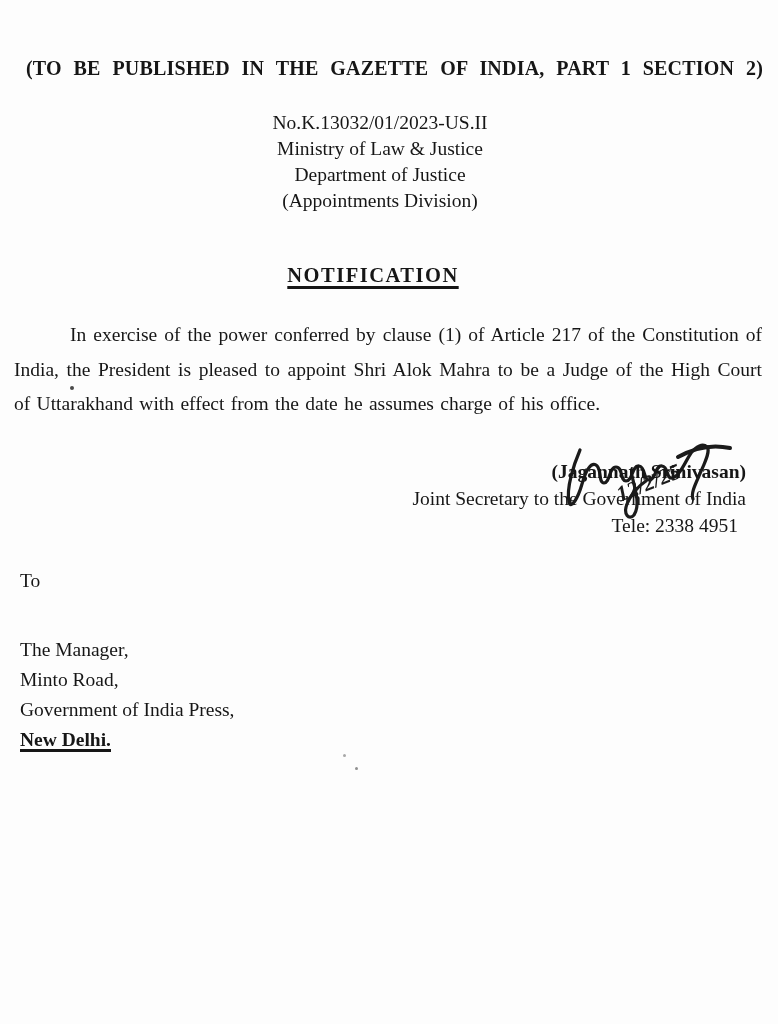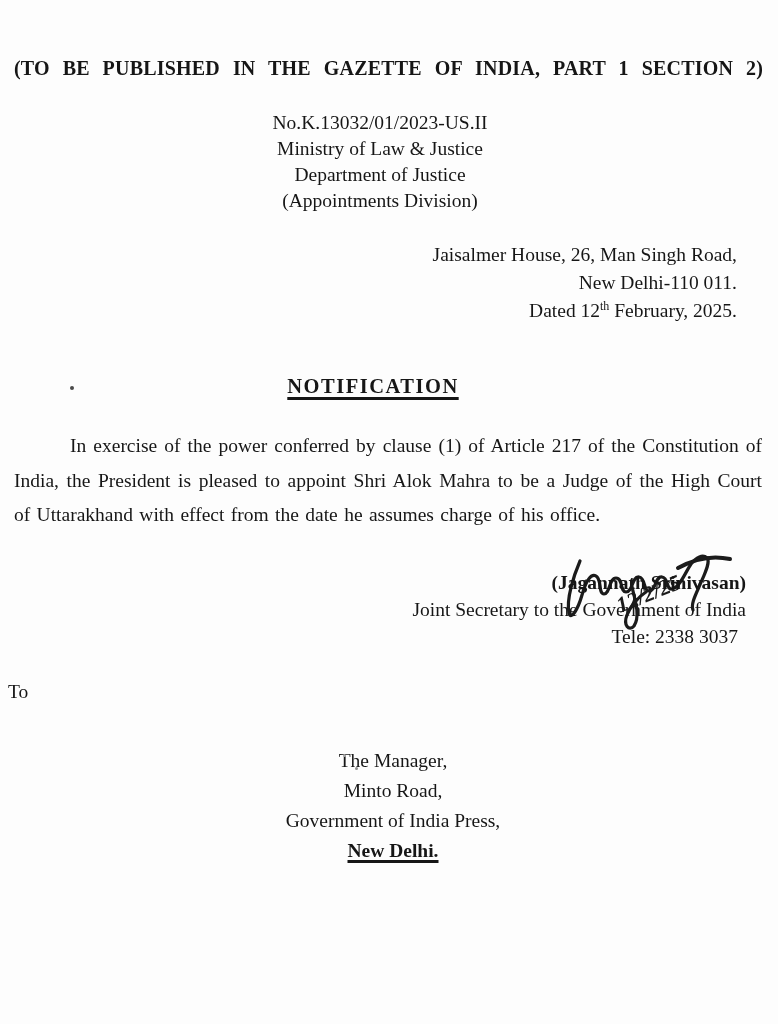--- a/index.html
+++ b/index.html
@@ -8,21 +8,21 @@
     width: 778px; height: 1024px;
     font-family: "Liberation Serif", "DejaVu Serif", serif;
     color: #161616;
     position: relative;
     overflow: hidden;
     background: #fdfdfd;
   }
   .page { position: relative; width: 778px; height: 1024px; }
 
   .gazette-header {
-    margin: 57px 15px 0 14px;
+    margin: 57px 15px 0 26px;
     font-weight: bold;
     font-size: 20px;
     letter-spacing: 0.2px;
     text-align: justify;
     text-align-last: justify;
     white-space: nowrap;
   }
 
   .ref-block {
     margin-top: 30px;
@@ -75,25 +75,25 @@
     position: absolute;
     top: -22px;
     right: 24px;
     width: 210px;
     height: 92px;
   }
   .sig-name { font-weight: bold; margin-top: 36px; position: relative; z-index: 2; }
   .sig-tele { padding-right: 8px; }
 
   .recipient {
-    margin: 30px 0 0 8px;
+    margin: 30px 0 0 20px;
     font-size: 19.5px;
   }
   .recipient .salutation { line-height: 24px; }
-  .recipient .addr-lines { margin-top: 42px; line-height: 30px; text-align: center; }
+  .recipient .addr-lines { margin-top: 42px; line-height: 30px; }
   .recipient .bold-underline {
     font-weight: bold;
     text-decoration: underline;
     text-decoration-thickness: 2.5px;
     text-underline-offset: 3px;
   }
 
   .speck { position: absolute; border-radius: 50%; }
   .speck-1 { left: 70px; top: 329px; width: 4px; height: 4px; background: #4a4a4a; }
   .speck-2 { left: 343px; top: 697px; width: 3px; height: 3px; background: #a8a8a8; }
@@ -115,42 +115,37 @@
 
   <div class="gazette-header">(TO BE PUBLISHED IN THE GAZETTE OF INDIA, PART 1 SECTION 2)</div>
 
   <div class="ref-block">
     <div>No.K.13032/01/2023-US.II</div>
     <div>Ministry of Law &amp; Justice</div>
     <div>Department of Justice</div>
     <div>(Appointments Division)</div>
   </div>
 
-  <div class="addr-block">
-    <div>Jaisalmer House, 26, Man Singh Road,</div>
-    <div>New Delhi-110 011.</div>
-    <div><span>Dated 12</span><sup>th</sup><span> February, 2025.</span></div>
-  </div>
 
   <div class="notification-heading">
     <span>NOTIFICATION</span>
   </div>
 
   <p class="body-par">In exercise of the power conferred by clause (1) of Article 217 of the Constitution of India, the President is pleased to appoint Shri Alok Mahra to be a Judge of the High Court of Uttarakhand with effect from the date he assumes charge of his office.</p>
 
   <div class="sig-block">
     <svg class="sig-svg" viewBox="0 0 210 92" aria-hidden="true">
       <path class="sig-path" d="M 36 14 C 30 28 22 52 25 66 C 27 74 34 62 38 48 C 42 34 47 26 52 29 C 58 32 54 47 60 47 C 66 47 65 31 72 31 C 79 31 76 45 82 45 C 89 45 88 29 95 30 C 102 31 99 44 105 44 C 112 44 111 29 118 30 C 125 31 122 43 128 42 C 136 40 141 26 147 17 C 152 10 159 7 163 11 C 167 15 160 28 155 40 C 150 51 147 58 149 63"></path>
       <path class="sig-path" d="M 88 40 C 92 56 96 70 90 79 C 85 85 79 78 83 68 C 86 60 94 50 102 45"></path>
       <path class="sig-path" style="stroke-width:4" d="M 134 21 C 150 12 168 8 186 12"></path>
       <text class="sig-date-text" x="76" y="66" transform="rotate(-22 76 66)">12/2/25</text>
     </svg>
     <div class="sig-name">(Jagannath Srinivasan)</div>
     <div>Joint Secretary to the Government of India</div>
-    <div class="sig-tele">Tele: 2338 3037</div>
+    <div class="sig-tele">Tele: 2338 4951</div>
   </div>
 
   <div class="recipient">
     <div class="salutation">To</div>
     <div class="addr-lines">
       <div>The Manager,</div>
       <div>Minto Road,</div>
       <div>Government of India Press,</div>
       <div><span class="bold-underline">New Delhi.</span></div>
     </div>

